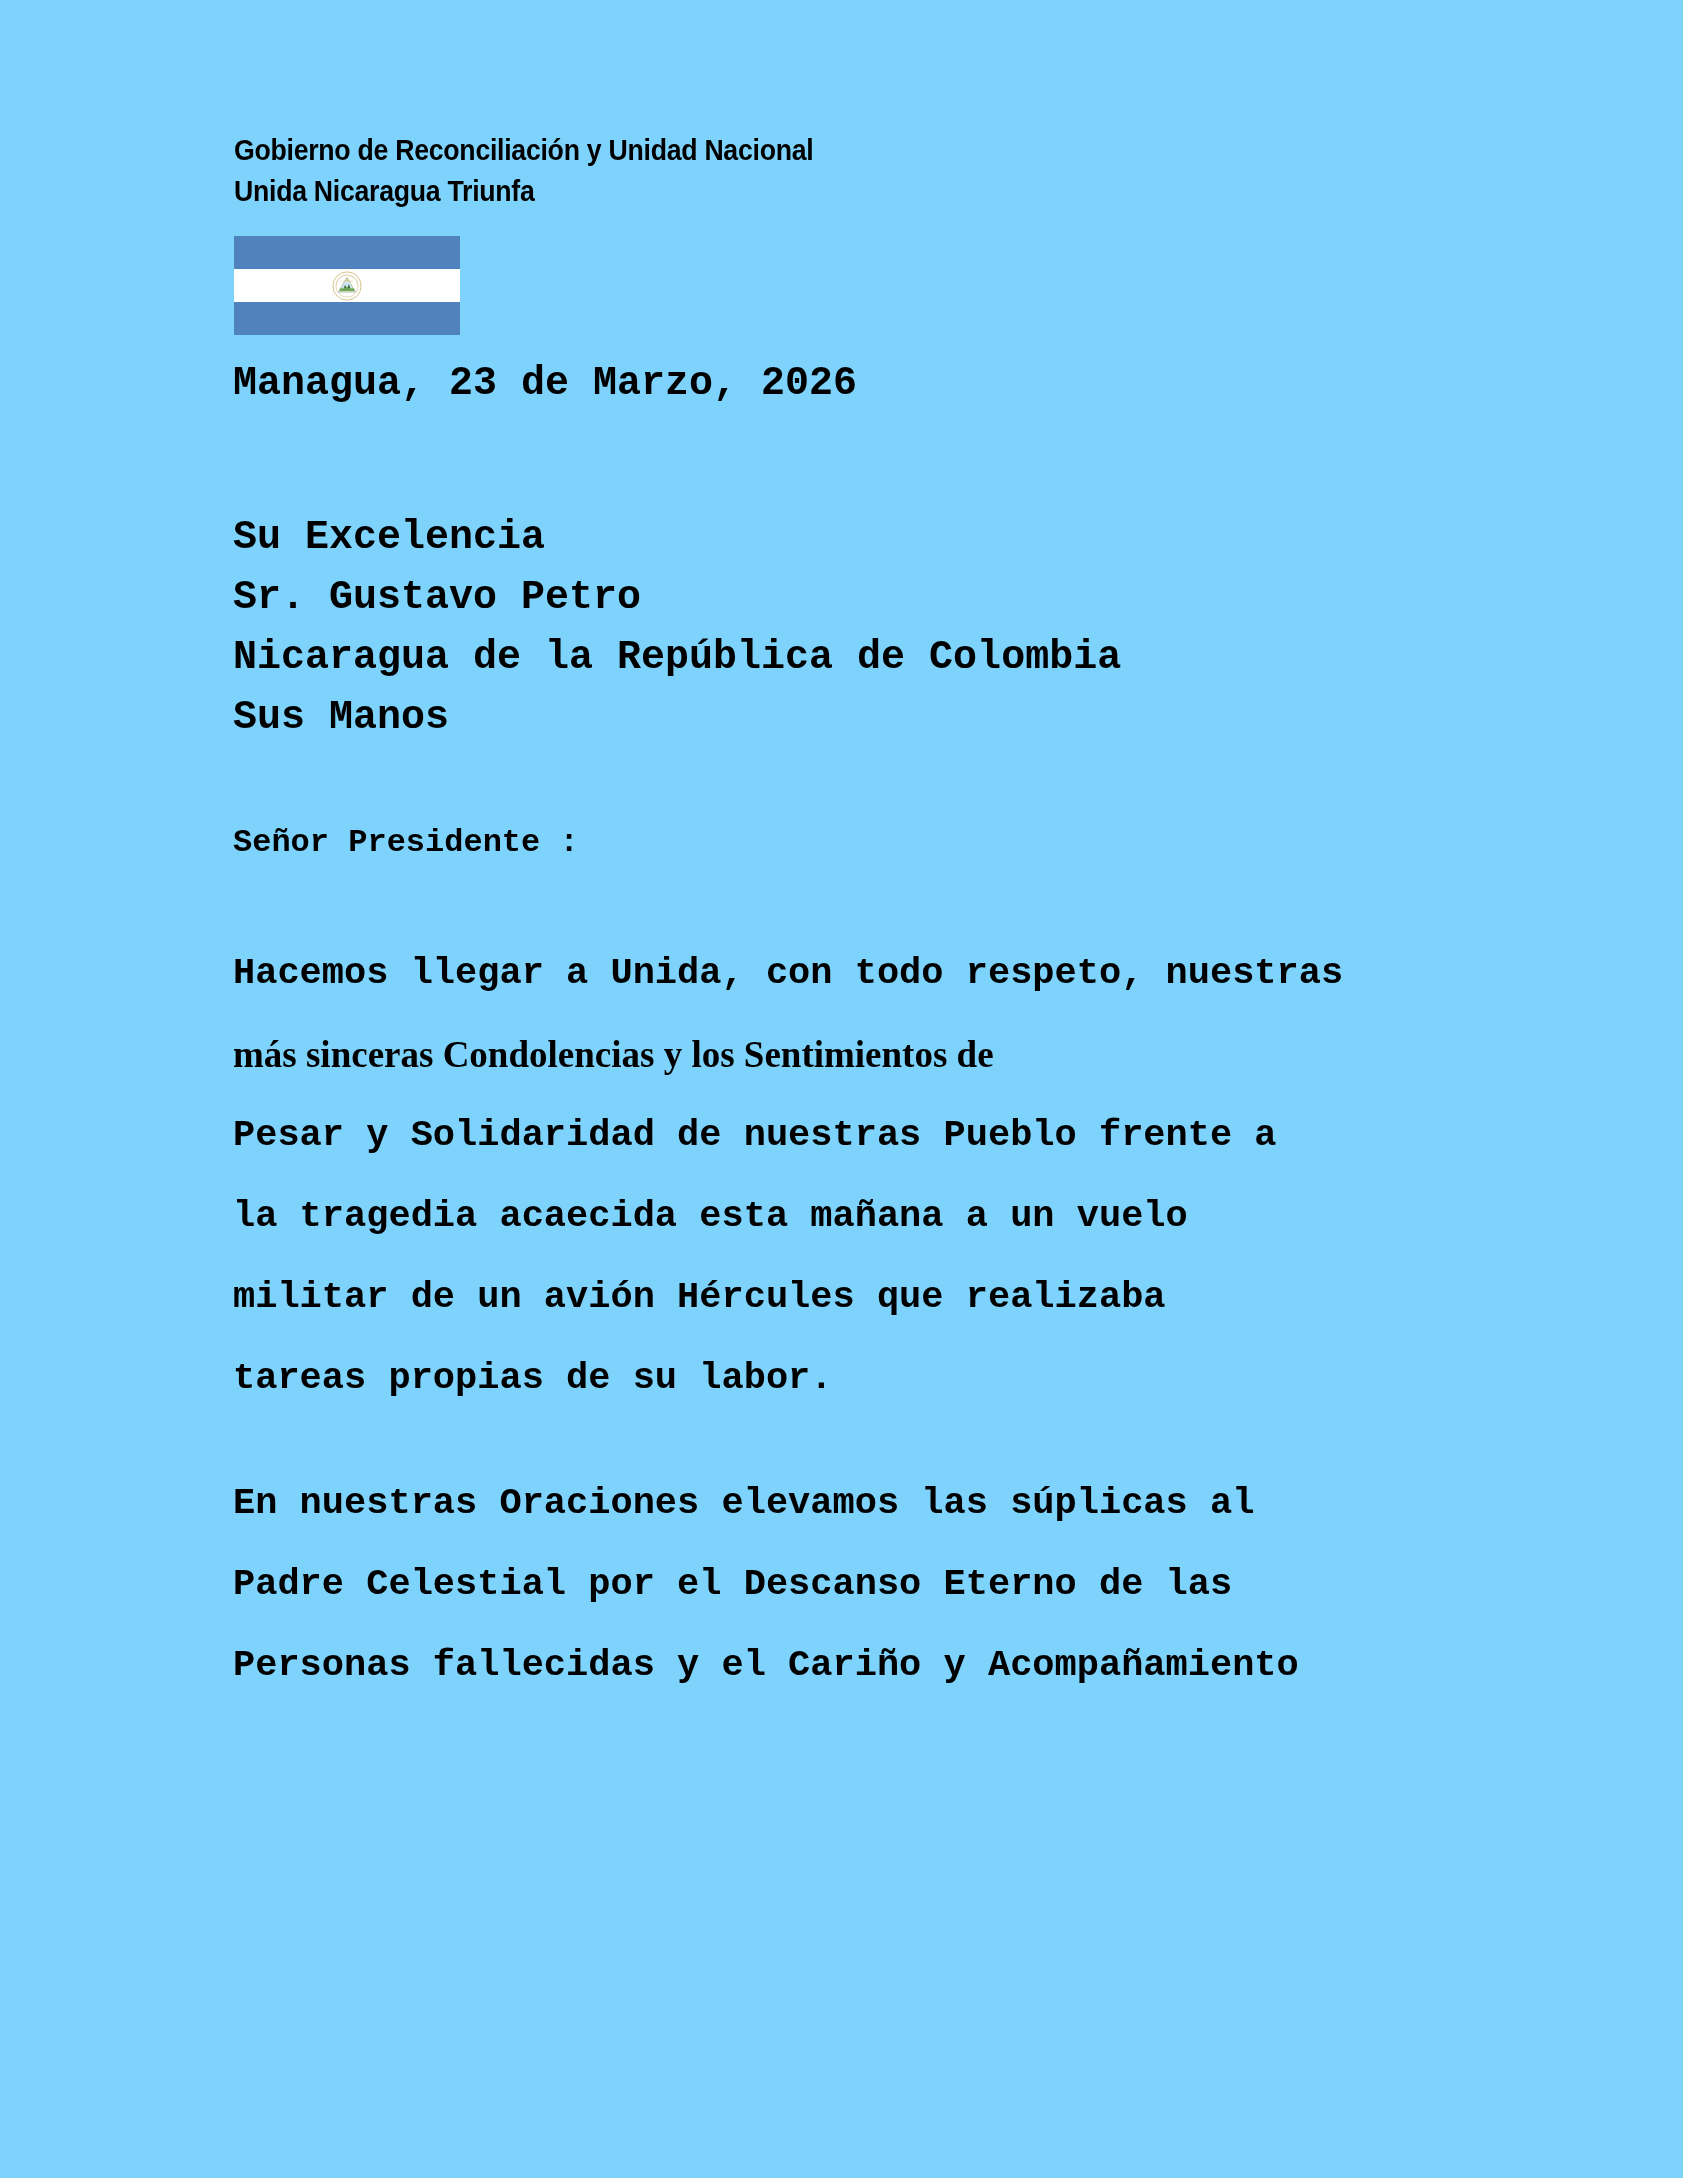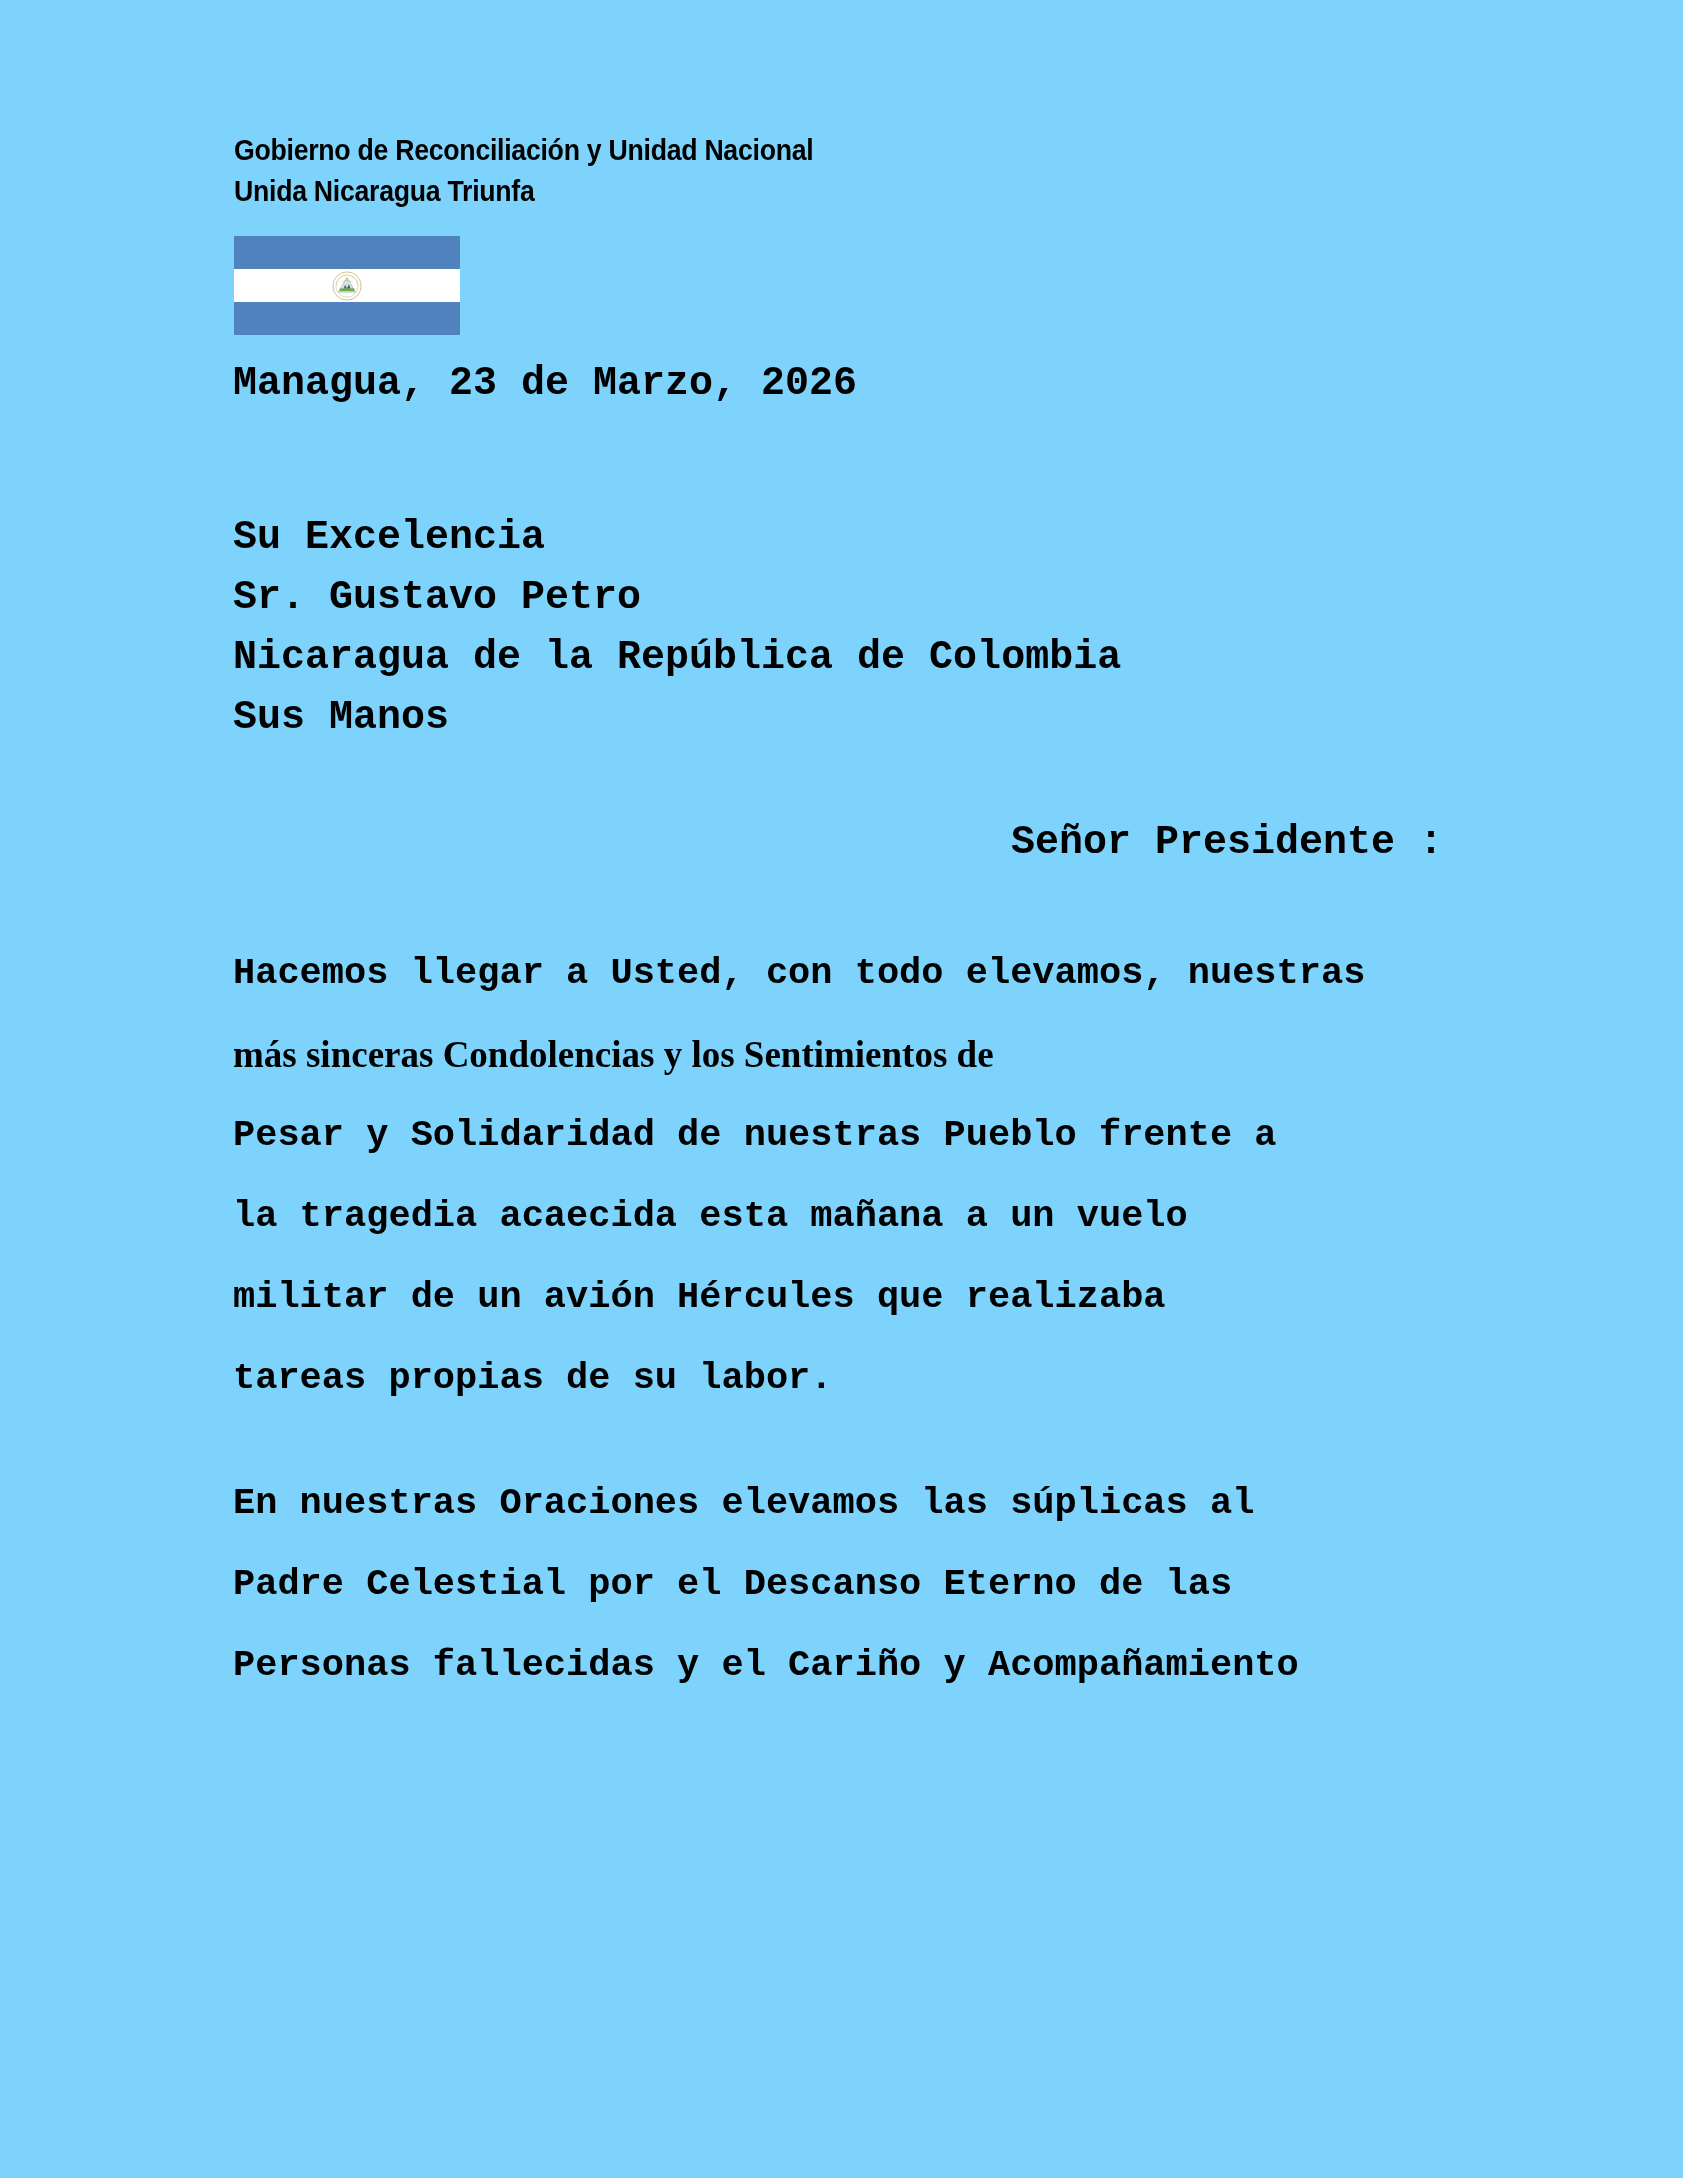--- a/index.html
+++ b/index.html
@@ -91,23 +91,22 @@
   .block-address .tline {
     font-size: 40px;
     line-height: 60px;
   }
 
   
   .block-salutation {
     margin-top: 67px;
   }
   .block-salutation .tline {
-    font-size: 40px;
+    font-size: 32px;
     line-height: 55px;
-    text-align: right;
   }
 
   
   .block-para {
     margin-top: 63px;
   }
   .block-para .tline {
     font-size: 37px;
     line-height: 81px;
     height: 81px;
@@ -161,21 +160,21 @@
       <div class="tline">Sr. Gustavo Petro</div>
       <div class="tline">Nicaragua de la República de Colombia</div>
       <div class="tline">Sus Manos</div>
     </div>
 
     <div class="block-salutation">
       <div class="tline">Señor Presidente :</div>
     </div>
 
     <div class="block-para">
-      <div class="tline" style="transform: scaleX(1);">Hacemos llegar a Usted, con todo elevamos, nuestras</div>
+      <div class="tline" style="transform: scaleX(1);">Hacemos llegar a Unida, con todo respeto, nuestras</div>
       <div class="tline" style="transform: scaleX(1); font-family: Liberation Serif, serif;">más sinceras Condolencias y los Sentimientos de</div>
       <div class="tline" style="transform: scaleX(1);">Pesar y Solidaridad de nuestras Pueblo frente a</div>
       <div class="tline" style="transform: scaleX(1);">la tragedia acaecida esta mañana a un vuelo</div>
       <div class="tline" style="transform: scaleX(1);">militar de un avión Hércules que realizaba</div>
       <div class="tline" style="transform: scaleX(1);">tareas propias de su labor.</div>
     </div>
 
     <div class="block-para2">
       <div class="tline" style="transform: scaleX(1);">En nuestras Oraciones elevamos las súplicas al</div>
       <div class="tline" style="transform: scaleX(1);">Padre Celestial por el Descanso Eterno de las</div>

